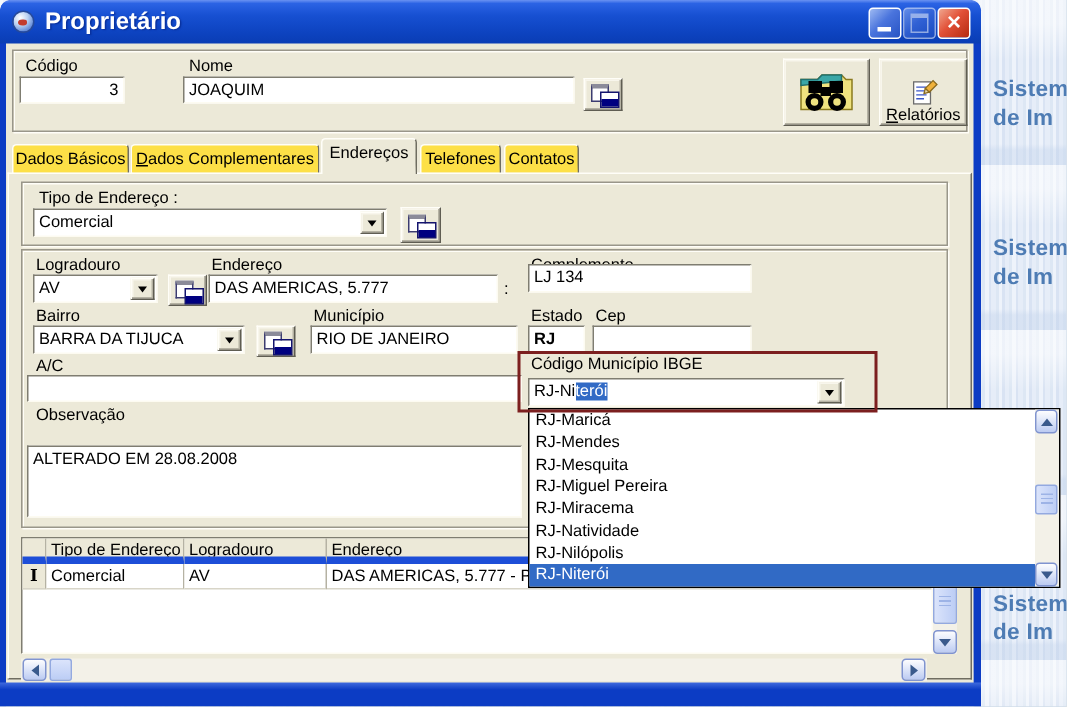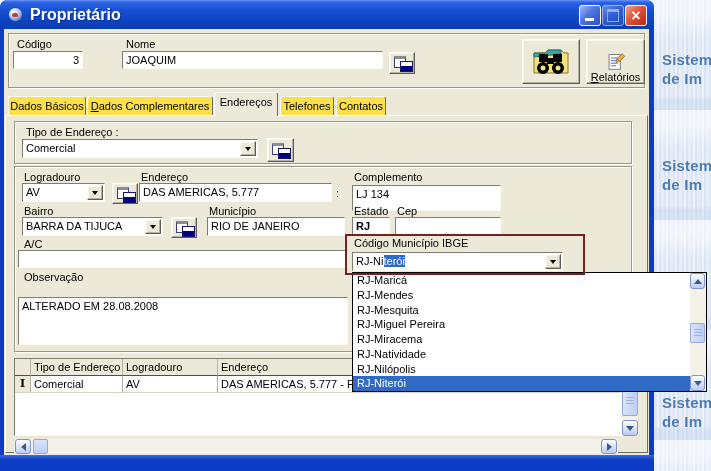--- a/index.html
+++ b/index.html
@@ -75,21 +75,21 @@
   .tri.left{border-left:none;border-right:5px solid #3a5a8c;}
   .tri.right{border-right:none;border-left:5px solid #3a5a8c;}
   .sbtrack{background:#f3f1e8;}
 
   
   #grid{left:14px;top:358px;width:608px;height:78px;background:#fff;
     border:1px solid;border-color:#7f7d71 #fdfbf1 #fdfbf1 #7f7d71;}
   .gr{display:flex;width:100%;}
   .gc{box-sizing:border-box;border-right:1px solid #b5b2a3;padding:2px 3px;
     overflow:hidden;white-space:nowrap;height:17px;}
-  .ghead .gc{background:#ece9d8;border-bottom:1px solid #1d4ed8;}
+  .ghead .gc{background:#ece9d8;border-bottom:5px solid #1d4ed8;}
   .grow .gc{border-bottom:1px solid #d8d5c8;background:#fff;}
   .gc.sel{width:16px;background:#ece9d8;text-align:center;padding:1px 0;
     font-family:"DejaVu Serif",serif;font-weight:bold;}
   .gc.c1{width:92px;} .gc.c2{width:95px;} .gc.c3{flex:1;border-right:none;}
 
   
   #popup{left:352px;top:272px;width:355px;height:120px;background:#fff;
     border:1px solid #000;z-index:50;}
   .ditem{height:14.75px;line-height:14.75px;padding-left:4px;white-space:nowrap;overflow:hidden;}
   .ditem.selected{background:#316ac5;color:#fff;}
@@ -217,21 +217,21 @@
         <span class="b1"></span>
         <span class="b2"></span>
       </span>
   </div>
 
   <div class="abs lbl" style="left:141px;top:171px;">Endereço</div>
   <div class="abs field" style="left:139px;top:183px;width:193px;height:19px;">DAS AMERICAS, 5.777</div>
   <div class="abs lbl" style="left:336px;top:187px;">:</div>
 
   <div class="abs lbl" style="left:354px;top:171px;">Complemento</div>
-  <div class="abs field" style="left:352px;top:185px;width:149px;height:26px;">LJ 134</div>
+  <div class="abs field" style="left:352px;top:176px;width:149px;height:19px;">LJ 134</div>
 
   <div class="abs lbl" style="left:24px;top:205px;">Bairro</div>
   <div class="abs field" style="left:22px;top:217px;width:141px;height:19px;">
     <span>BARRA DA TIJUCA</span>
     <span class="abs cbtn" style="right:1px;top:1px;width:16px;height:15px;">
         <span class="carr"></span>
       </span>
   </div>
   <div class="abs raisedbtn" style="left:171px;top:217px;width:26px;height:21px;">
     <span class="winicon">

